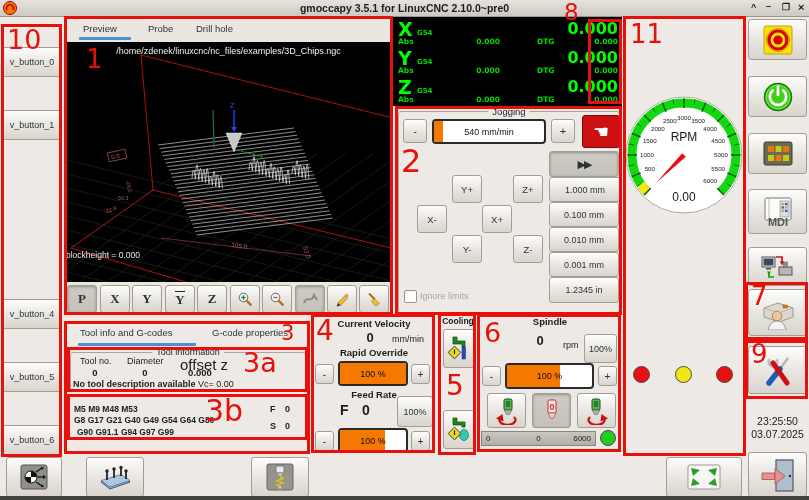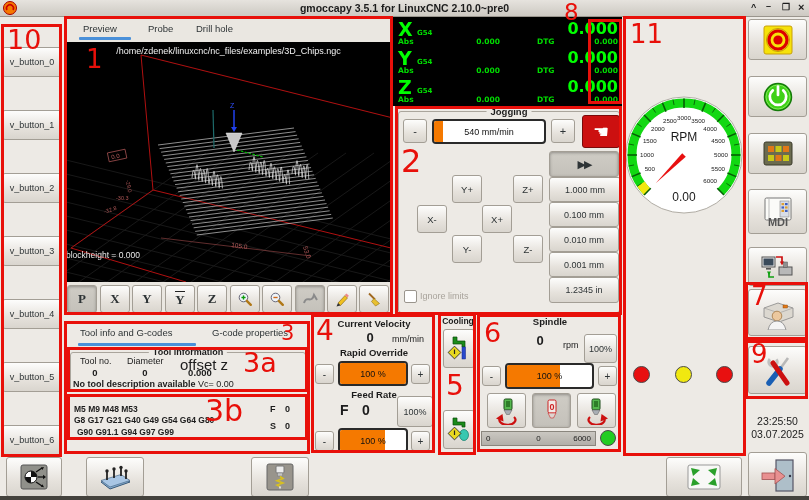--- a/index.html
+++ b/index.html
@@ -10,21 +10,21 @@
   .bold{font-weight:bold;}
   .center{text-align:center;}
   .btn{position:absolute;background:linear-gradient(#fdfdfc,#e6e2dc 60%,#d9d5ce);
        border:1px solid #a39e95;border-radius:3px;display:flex;align-items:center;
        justify-content:center;box-sizing:border-box;color:#2e3436;}
   .btn.pressed{background:linear-gradient(#cfccc5,#c4c1ba);box-shadow:inset 0 1px 3px rgba(0,0,0,.3);}
   .titlebar{position:absolute;left:0;top:0;width:809px;height:17px;
             background:linear-gradient(#e6e3de,#cdc9c2);border-bottom:1px solid #9a958d;box-sizing:border-box;}
   .fieldset{position:absolute;border:1px solid #aaa59c;border-radius:3px;box-sizing:border-box;}
   .legend{position:absolute;top:-6px;left:50%;transform:translateX(-50%);
-          background:#edeae5;padding:0 4px;font-weight:bold;white-space:nowrap;}
+          background:#edeae5;padding:0 4px;font-weight:normal;white-space:nowrap;}
   .slider{position:absolute;background:#fff;border:2px solid #2a2a2a;border-radius:4px;
           box-sizing:border-box;overflow:hidden;}
   .slider .fill{position:absolute;left:0;top:0;bottom:0;background:#f57900;}
   .slider .txt{position:absolute;inset:0;display:flex;align-items:center;justify-content:center;
                font-size:9px;color:#111;}
   .blackpanel{position:absolute;background:#000;}
   .dro-lg{color:#00ff00;font-weight:bold;font-family:"DejaVu Sans",sans-serif;}
   .dro-sm{color:#00dd00;font-weight:bold;font-family:"DejaVu Sans",sans-serif;}
   .tabtxt{position:absolute;font-size:9.5px;color:#2e3436;}
   .tab-underline{position:absolute;height:3px;background:#4a90d9;border-radius:1px;}
@@ -48,22 +48,20 @@
     </svg>
     <div class="lbl bold center" style="left:0;top:2px;width:809px;font-size:10.5px">gmoccapy  3.5.1 for LinuxCNC 2.10.0~pre0</div>
     <div class="lbl bold" style="left:751px;top:2px;font-size:9px">^</div>
     <div class="lbl bold" style="left:766px;top:1px;font-size:9px">–</div>
     <div class="lbl bold" style="left:782px;top:2px;font-size:9px">❐</div>
     <div class="lbl bold" style="left:798px;top:1px;font-size:11px">×</div>
   </div>
 
   <div class="btn" style="left:2px;top:47px;width:60px;height:30px;font-size:9px">v_button_0</div>
   <div class="btn" style="left:2px;top:110px;width:60px;height:30px;font-size:9px">v_button_1</div>
-  <div class="btn" style="left:2px;top:173px;width:60px;height:30px;font-size:9px">v_button_2</div>
-  <div class="btn" style="left:2px;top:236px;width:60px;height:30px;font-size:9px">v_button_3</div>
   <div class="btn" style="left:2px;top:299px;width:60px;height:30px;font-size:9px">v_button_4</div>
   <div class="btn" style="left:2px;top:362px;width:60px;height:30px;font-size:9px">v_button_5</div>
   <div class="btn" style="left:2px;top:425px;width:60px;height:30px;font-size:9px">v_button_6</div>
 
   <div class="abs" style="left:64px;top:16px;width:329px;height:299px;background:#eae7e1;border:1px solid #b3aea5;box-sizing:border-box"></div>
   <div class="tabtxt" style="left:83px;top:23px">Preview</div>
   <div class="tab-underline" style="left:79px;top:37px;width:52px"></div>
   <div class="tabtxt" style="left:148px;top:23px">Probe</div>
   <div class="tabtxt" style="left:196px;top:23px">Drill hole</div>
 

